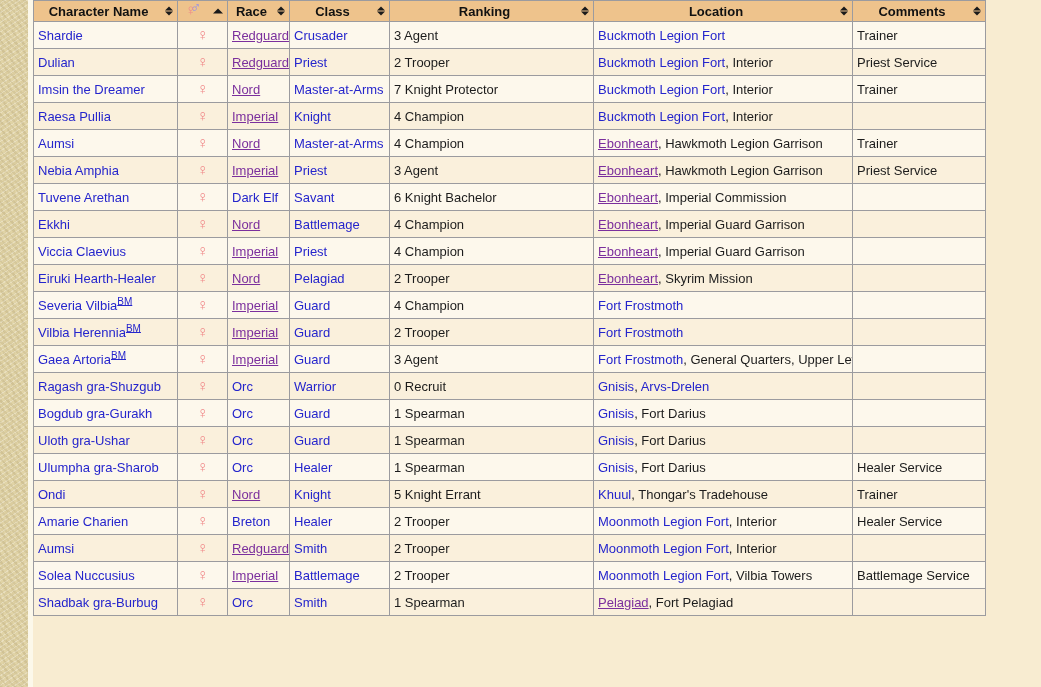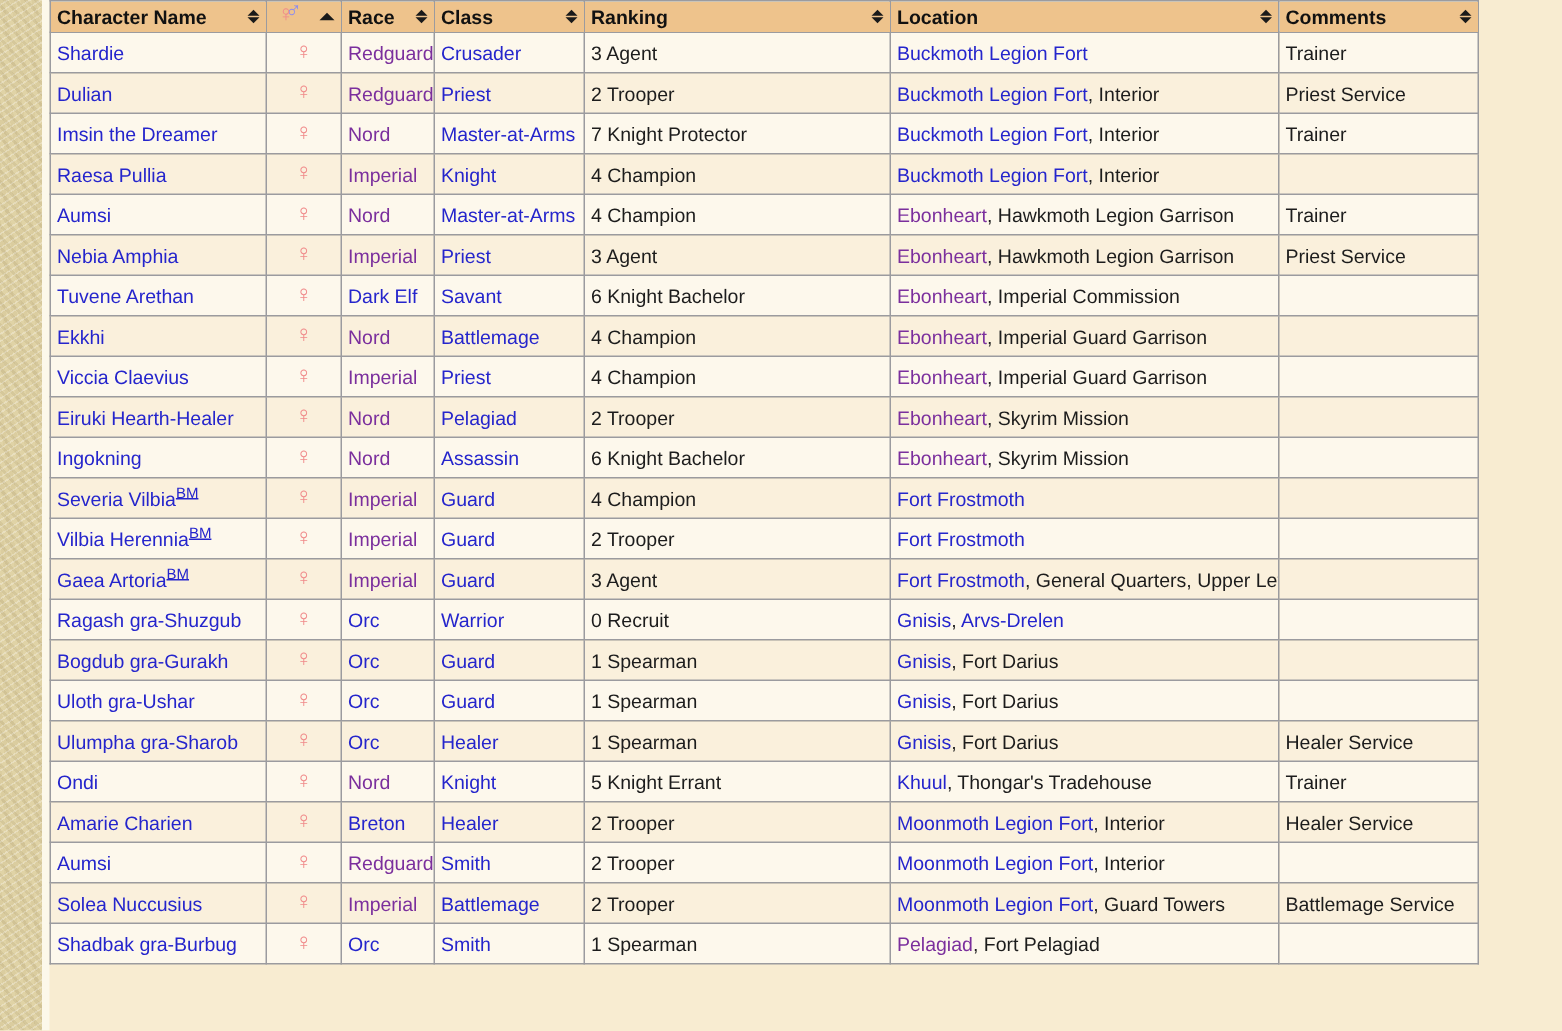--- a/index.html
+++ b/index.html
@@ -23,29 +23,29 @@
       repeating-linear-gradient(80deg, rgba(150,125,70,.07) 0 3px, rgba(255,255,255,0) 3px 7px);
   }
   .gap-strip{position:absolute;left:28px;top:0;width:5px;height:687px;background:var(--gap-bg);}
   table{
     position:absolute;left:33px;top:0;
     border-collapse:collapse;table-layout:fixed;width:952px;
   }
   th,td{border:1px solid var(--border);white-space:nowrap;overflow:hidden;}
   thead th{
     background:var(--header-bg);height:21px;padding:0 18px 0 4px;
-    font-size:13px;font-weight:bold;color:#111;text-align:left;position:relative;
+    font-size:13px;font-weight:bold;color:#111;text-align:center;position:relative;
   }
   thead th.h-gender{text-align:left;padding-left:8px;}
   tbody td{height:26px;padding:0 4px;font-size:13px;color:var(--text);}
   tbody tr:nth-child(odd){background:var(--row-odd);}
   tbody tr:nth-child(even){background:var(--row-even);}
   a{text-decoration:none;cursor:pointer;}
   .lnk{color:var(--link);}
-  .vst{color:var(--visited);}
+  .vst{color:var(--visited);text-decoration:underline;}
   .c-gender{text-align:center;font-size:16px;font-weight:bold;line-height:26px;}
   .female{color:var(--female);}
   sup{font-size:10px;vertical-align:super;line-height:0;text-decoration:underline;}
   .sort-both,.sort-asc{
     position:absolute;right:4px;top:50%;transform:translateY(-50%);
     display:flex;flex-direction:column;gap:1px;
   }
   .tri-up{width:0;height:0;border-left:4px solid transparent;border-right:4px solid transparent;border-bottom:4px solid var(--sort-arrow);}
   .tri-down{width:0;height:0;border-left:4px solid transparent;border-right:4px solid transparent;border-top:4px solid var(--sort-arrow);}
   .sort-asc .tri-up{border-left-width:5px;border-right-width:5px;border-bottom-width:5px;}
@@ -209,29 +209,20 @@
       <tr>
     <td class="c-name"><a class="lnk">Eiruki Hearth-Healer</a></td>
     <td class="c-gender"><span class="female">♀</span></td>
     <td class="c-race"><a class="vst">Nord</a></td>
     <td class="c-class"><a class="lnk">Pelagiad</a></td>
     <td class="c-rank">2 Trooper</td>
     <td class="c-loc"><a class="vst">Ebonheart</a><span>, Skyrim Mission</span></td>
     <td class="c-comment"></td>
   </tr>
       <tr>
-    <td class="c-name"><a class="lnk">Ingokning</a></td>
-    <td class="c-gender"><span class="female">♀</span></td>
-    <td class="c-race"><a class="vst">Nord</a></td>
-    <td class="c-class"><a class="lnk">Assassin</a></td>
-    <td class="c-rank">6 Knight Bachelor</td>
-    <td class="c-loc"><a class="vst">Ebonheart</a><span>, Skyrim Mission</span></td>
-    <td class="c-comment"></td>
-  </tr>
-      <tr>
     <td class="c-name"><a class="lnk">Severia Vilbia</a><sup class="lnk">BM</sup></td>
     <td class="c-gender"><span class="female">♀</span></td>
     <td class="c-race"><a class="vst">Imperial</a></td>
     <td class="c-class"><a class="lnk">Guard</a></td>
     <td class="c-rank">4 Champion</td>
     <td class="c-loc"><a class="lnk">Fort Frostmoth</a></td>
     <td class="c-comment"></td>
   </tr>
       <tr>
     <td class="c-name"><a class="lnk">Vilbia Herennia</a><sup class="lnk">BM</sup></td>
@@ -313,21 +304,21 @@
     <td class="c-rank">2 Trooper</td>
     <td class="c-loc"><a class="lnk">Moonmoth Legion Fort</a><span>, Interior</span></td>
     <td class="c-comment"></td>
   </tr>
       <tr>
     <td class="c-name"><a class="lnk">Solea Nuccusius</a></td>
     <td class="c-gender"><span class="female">♀</span></td>
     <td class="c-race"><a class="vst">Imperial</a></td>
     <td class="c-class"><a class="lnk">Battlemage</a></td>
     <td class="c-rank">2 Trooper</td>
-    <td class="c-loc"><a class="lnk">Moonmoth Legion Fort</a><span>, Guard Towers</span></td>
+    <td class="c-loc"><a class="lnk">Moonmoth Legion Fort</a><span>, Vilbia Towers</span></td>
     <td class="c-comment">Battlemage Service</td>
   </tr>
       <tr>
     <td class="c-name"><a class="lnk">Shadbak gra-Burbug</a></td>
     <td class="c-gender"><span class="female">♀</span></td>
     <td class="c-race"><a class="lnk">Orc</a></td>
     <td class="c-class"><a class="lnk">Smith</a></td>
     <td class="c-rank">1 Spearman</td>
     <td class="c-loc"><a class="vst">Pelagiad</a><span>, Fort Pelagiad</span></td>
     <td class="c-comment"></td>

